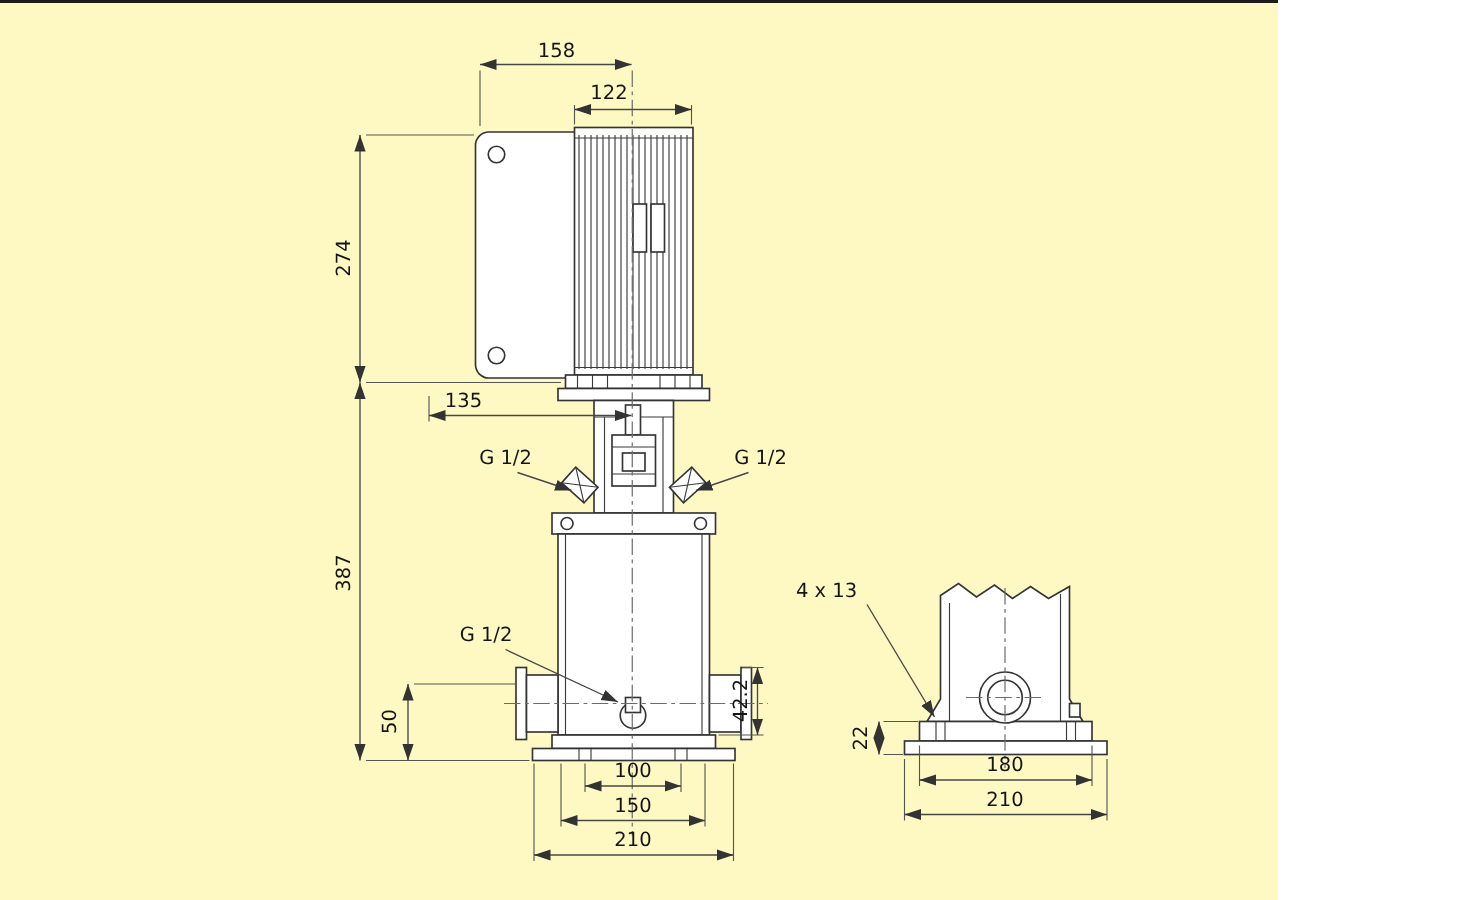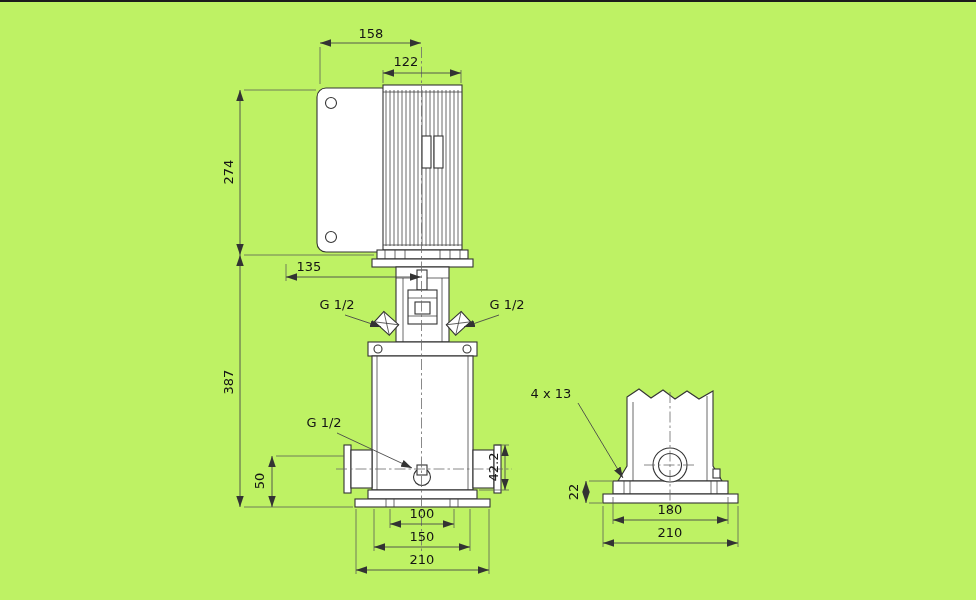--- a/index.html
+++ b/index.html
@@ -1,16 +1,16 @@
 <!DOCTYPE html>
 <html><head>
 <meta charset="utf-8">
 <style>
   html,body{margin:0;padding:0;background:#ffffff;}
-  .page{position:relative;width:976px;height:600px;background:#bef264;overflow:hidden;
+  .page{position:relative;width:852px;height:600px;background:#fef9c3;overflow:hidden;
         font-family:"DejaVu Sans",sans-serif;}
   .top-rule{position:absolute;top:0;left:0;width:100%;height:2px;background:#1c1c1c;}
   svg{position:absolute;top:0;left:0;}
   .obj{stroke:#343434;stroke-width:1.1;fill:none;}
   .objf{stroke:#343434;stroke-width:1.1;fill:#ffffff;}
   .thin{stroke:#3a3a3a;stroke-width:0.75;fill:none;}
   .dim{stroke:#474747;stroke-width:0.9;fill:none;}
   .ext{stroke:#555555;stroke-width:0.75;fill:none;}
   .cl{stroke:#6b6b6b;stroke-width:0.8;fill:none;stroke-dasharray:11 3 2.5 3;}
   text.d{font-size:13px;fill:#141414;text-anchor:middle;}

